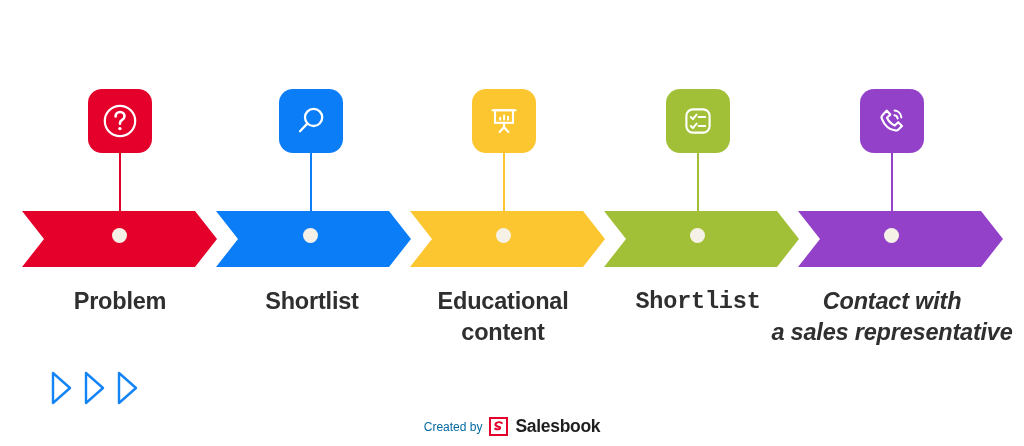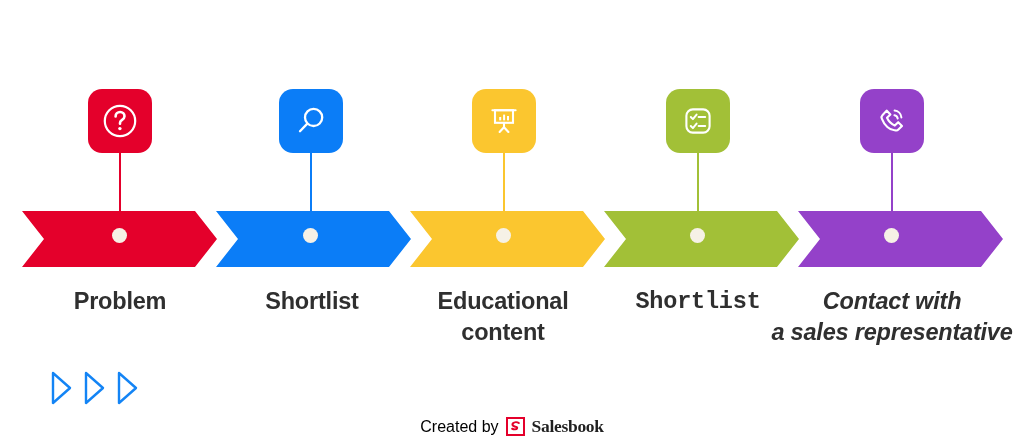--- a/index.html
+++ b/index.html
@@ -110,40 +110,39 @@
     position: absolute;
     left: 0;
     top: 416px;
     width: 1024px;
     display: flex;
     align-items: center;
     justify-content: center;
     gap: 7px;
   }
   .credit-text {
-    font-size: 16px;
-    color: #000000;
+    font-size: 12px;
+    color: #0369a1;
     font-family: "Liberation Sans", sans-serif;
   }
   .credit-mark {
     width: 19px;
     height: 19px;
     border: 2px solid #e4002b;
     box-sizing: border-box;
     display: flex;
     align-items: center;
     justify-content: center;
     background: #ffffff;
   }
   .credit-brand {
     font-size: 17.5px;
     font-weight: bold;
     color: #1f1f1f;
     letter-spacing: -0.3px;
-    font-family: Liberation Serif, serif;
   }
 </style>
 </head>
 <body>
 
 <div class="stage">
 
   <div class="steps">
 
     <div class="step">

